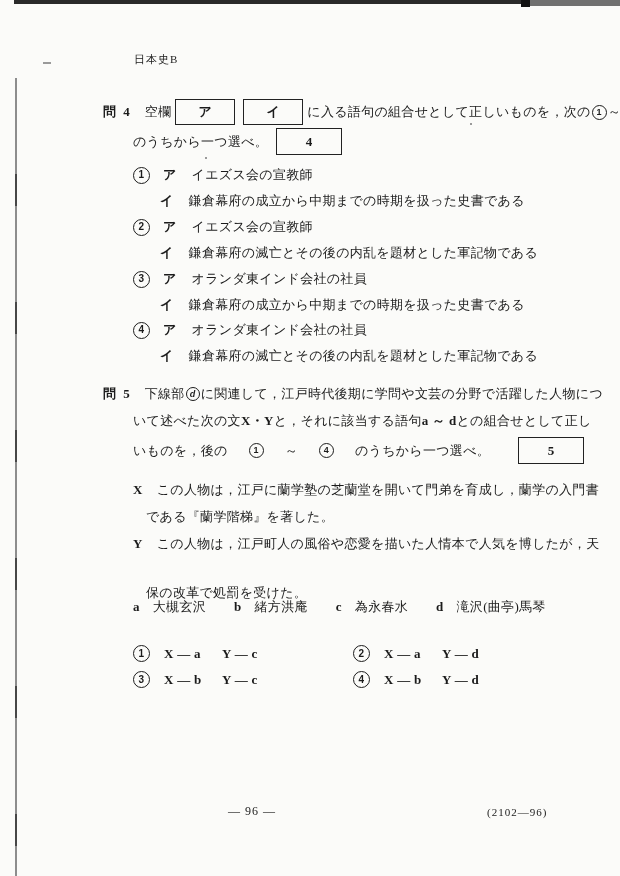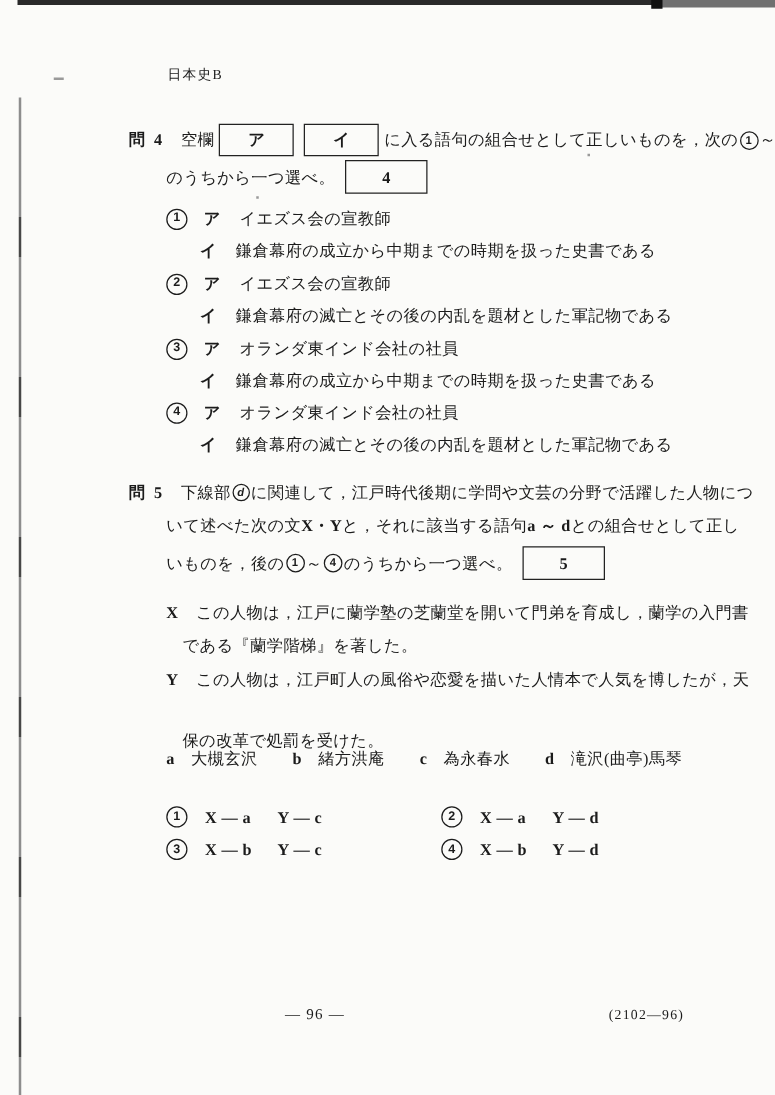--- a/index.html
+++ b/index.html
@@ -120,21 +120,21 @@
   <span class="circ ltr">d</span>
   <span>に関連して，江戸時代後期に学問や文芸の分野で活躍した人物につ</span>
 </div>
 <div class="row" style="left:133px;top:412px;">
   <span>いて述べた次の文</span>
   <span class="bold">X・Y</span>
   <span>と，それに該当する語句</span>
   <span class="bold">a ～ d</span>
   <span>との組合せとして正し</span>
 </div>
-<div class="row" style="left:133px;top:437px;">
+<div class="row" style="left:133px;top:437px;gap:20px;">
   <span>いものを，後の</span>
   <span class="circ sm">1</span>
   <span>～</span>
   <span class="circ sm">4</span>
   <span>のうちから一つ選べ。</span>
   <span class="ansbox">5</span>
 </div>
 
 <div class="row" style="left:133px;top:481px;">
   <span class="xylab">X</span>

